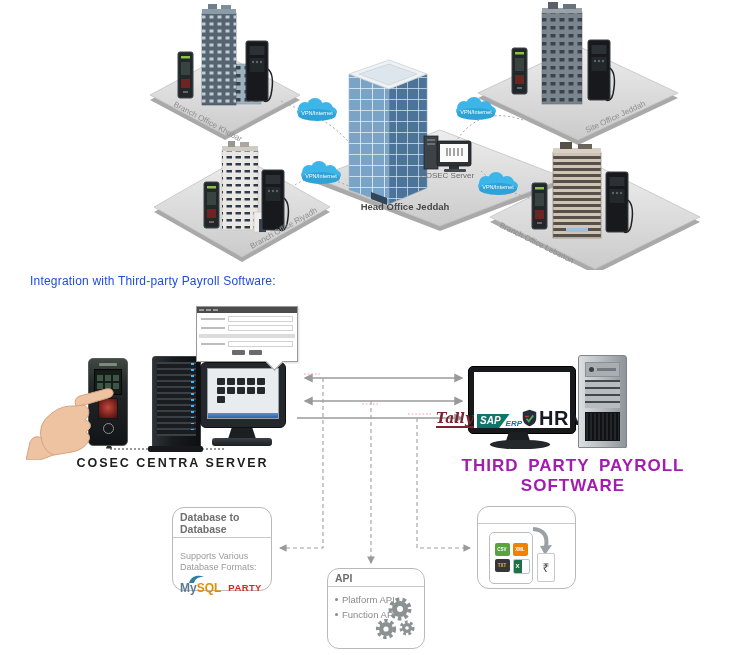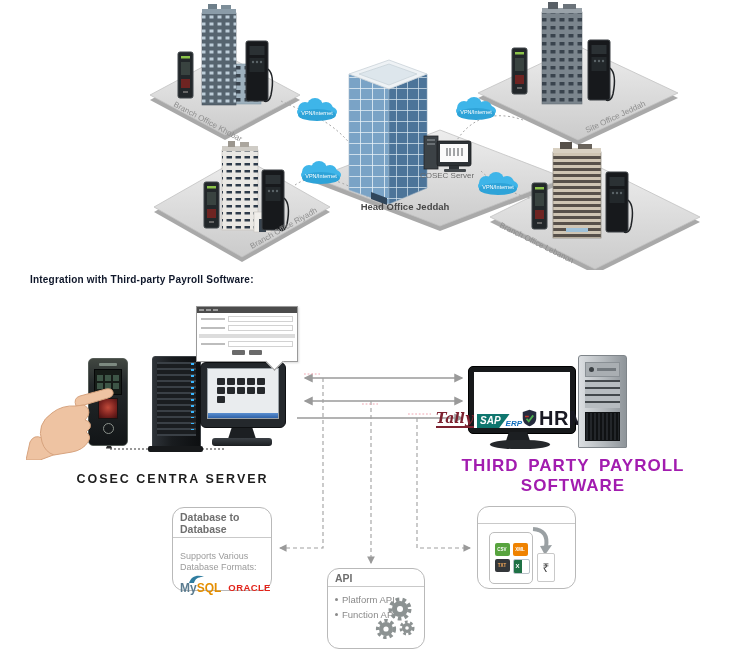--- a/index.html
+++ b/index.html
@@ -4,22 +4,22 @@
 <style>
   html,body{margin:0;padding:0;background:#fff;}
   body{width:751px;height:655px;position:relative;overflow:hidden;
        font-family:"Liberation Sans",sans-serif;}
   svg text{font-family:"Liberation Sans",sans-serif;}
 
   
   #network-svg{position:absolute;left:0;top:0;}
 
   
-  #integration-heading{position:absolute;left:30px;top:274px;font-size:10px;
-    font-weight:bold;color:#0f172a;letter-spacing:.2px;}
+  #integration-heading{position:absolute;left:30px;top:274px;font-size:12px;
+    font-weight:normal;color:#1d4ed8;letter-spacing:.2px;}
 
   
   #flow-svg{position:absolute;left:0;top:0;z-index:1;pointer-events:none;}
 
   .abs{position:absolute;}
 
   
   #fp-device{left:88px;top:358px;width:38px;height:86px;z-index:2;
     background:linear-gradient(180deg,#414741 0%,#23282a 30%,#121517 100%);
     border:1px solid #565d58;border-radius:5px;}
@@ -65,21 +65,21 @@
   #popup .lbl{height:2px;background:#bdbdbd;width:24px;}
   #popup .inp{height:4px;border:1px solid #d2d2d2;flex:1;}
   #popup .band{height:4px;background:#dcdcdc;margin:3px 2px 0;}
   #popup .btns{display:flex;gap:4px;justify-content:center;margin-top:3px;}
   #popup .btns i{width:13px;height:5px;background:#6a6a6a;border-radius:1px;}
   #popup .tail{position:absolute;right:16px;bottom:-7px;width:12px;height:12px;
     background:#fff;transform:rotate(45deg);
     border-right:1px solid #9a9a9a;border-bottom:1px solid #9a9a9a;}
 
   #cosec-label{left:55px;top:456px;width:235px;text-align:center;font-size:12.5px;
-    font-weight:bold;letter-spacing:2px;color:#1d1d1d;z-index:2;margin-top:16px;}
+    font-weight:bold;letter-spacing:2px;color:#1d1d1d;z-index:2;}
 
   
   #monitor-right{left:468px;top:366px;width:106px;height:66px;background:#17191b;
     border-radius:5px;border:1px solid #000;z-index:2;}
   #monitor-right .screen{position:absolute;left:5px;top:5px;right:5px;bottom:5px;background:#fff;
     display:flex;flex-direction:row;justify-content:center;align-items:flex-end;}
   .logo-row1{display:flex;align-items:flex-end;justify-content:center;gap:3px;}
   .tally{font-family:"DejaVu Serif",serif;font-style:italic;font-weight:bold;font-size:14px;
     color:#7d2230;border-bottom:2px solid #7d2230;line-height:1;padding:0 1px 1px 0;}
   .sap-badge{display:inline-block;background:#0f766e;color:#fff;font-weight:bold;font-style:italic;
@@ -482,21 +482,21 @@
     <div>Supports Various</div>
     <div>Database Formats:</div>
     <div class="brand-row">
       <span class="mysql-wrap">
         <svg class="dolphin" width="18" height="10" viewBox="0 0 18 10">
           <path d="M1,9 C3,2 10,0 16,3 C11,2.5 7,4.5 6,9 Z" fill="#2f7da0"></path>
         </svg>
         <span class="mysql-my">My</span>
           <span class="mysql-sql">SQL</span>
       </span>
-      <span class="oracle">ORACLE</span>
+      <span class="oracle">PARTY</span>
     </div>
   </div>
 </div>
 
 <div id="api-box" class="mbox">
   <div class="mtitle">API</div>
   <div class="mbody">
     <div class="item">
         <span class="dot"></span>
       <span>Platform API</span>

